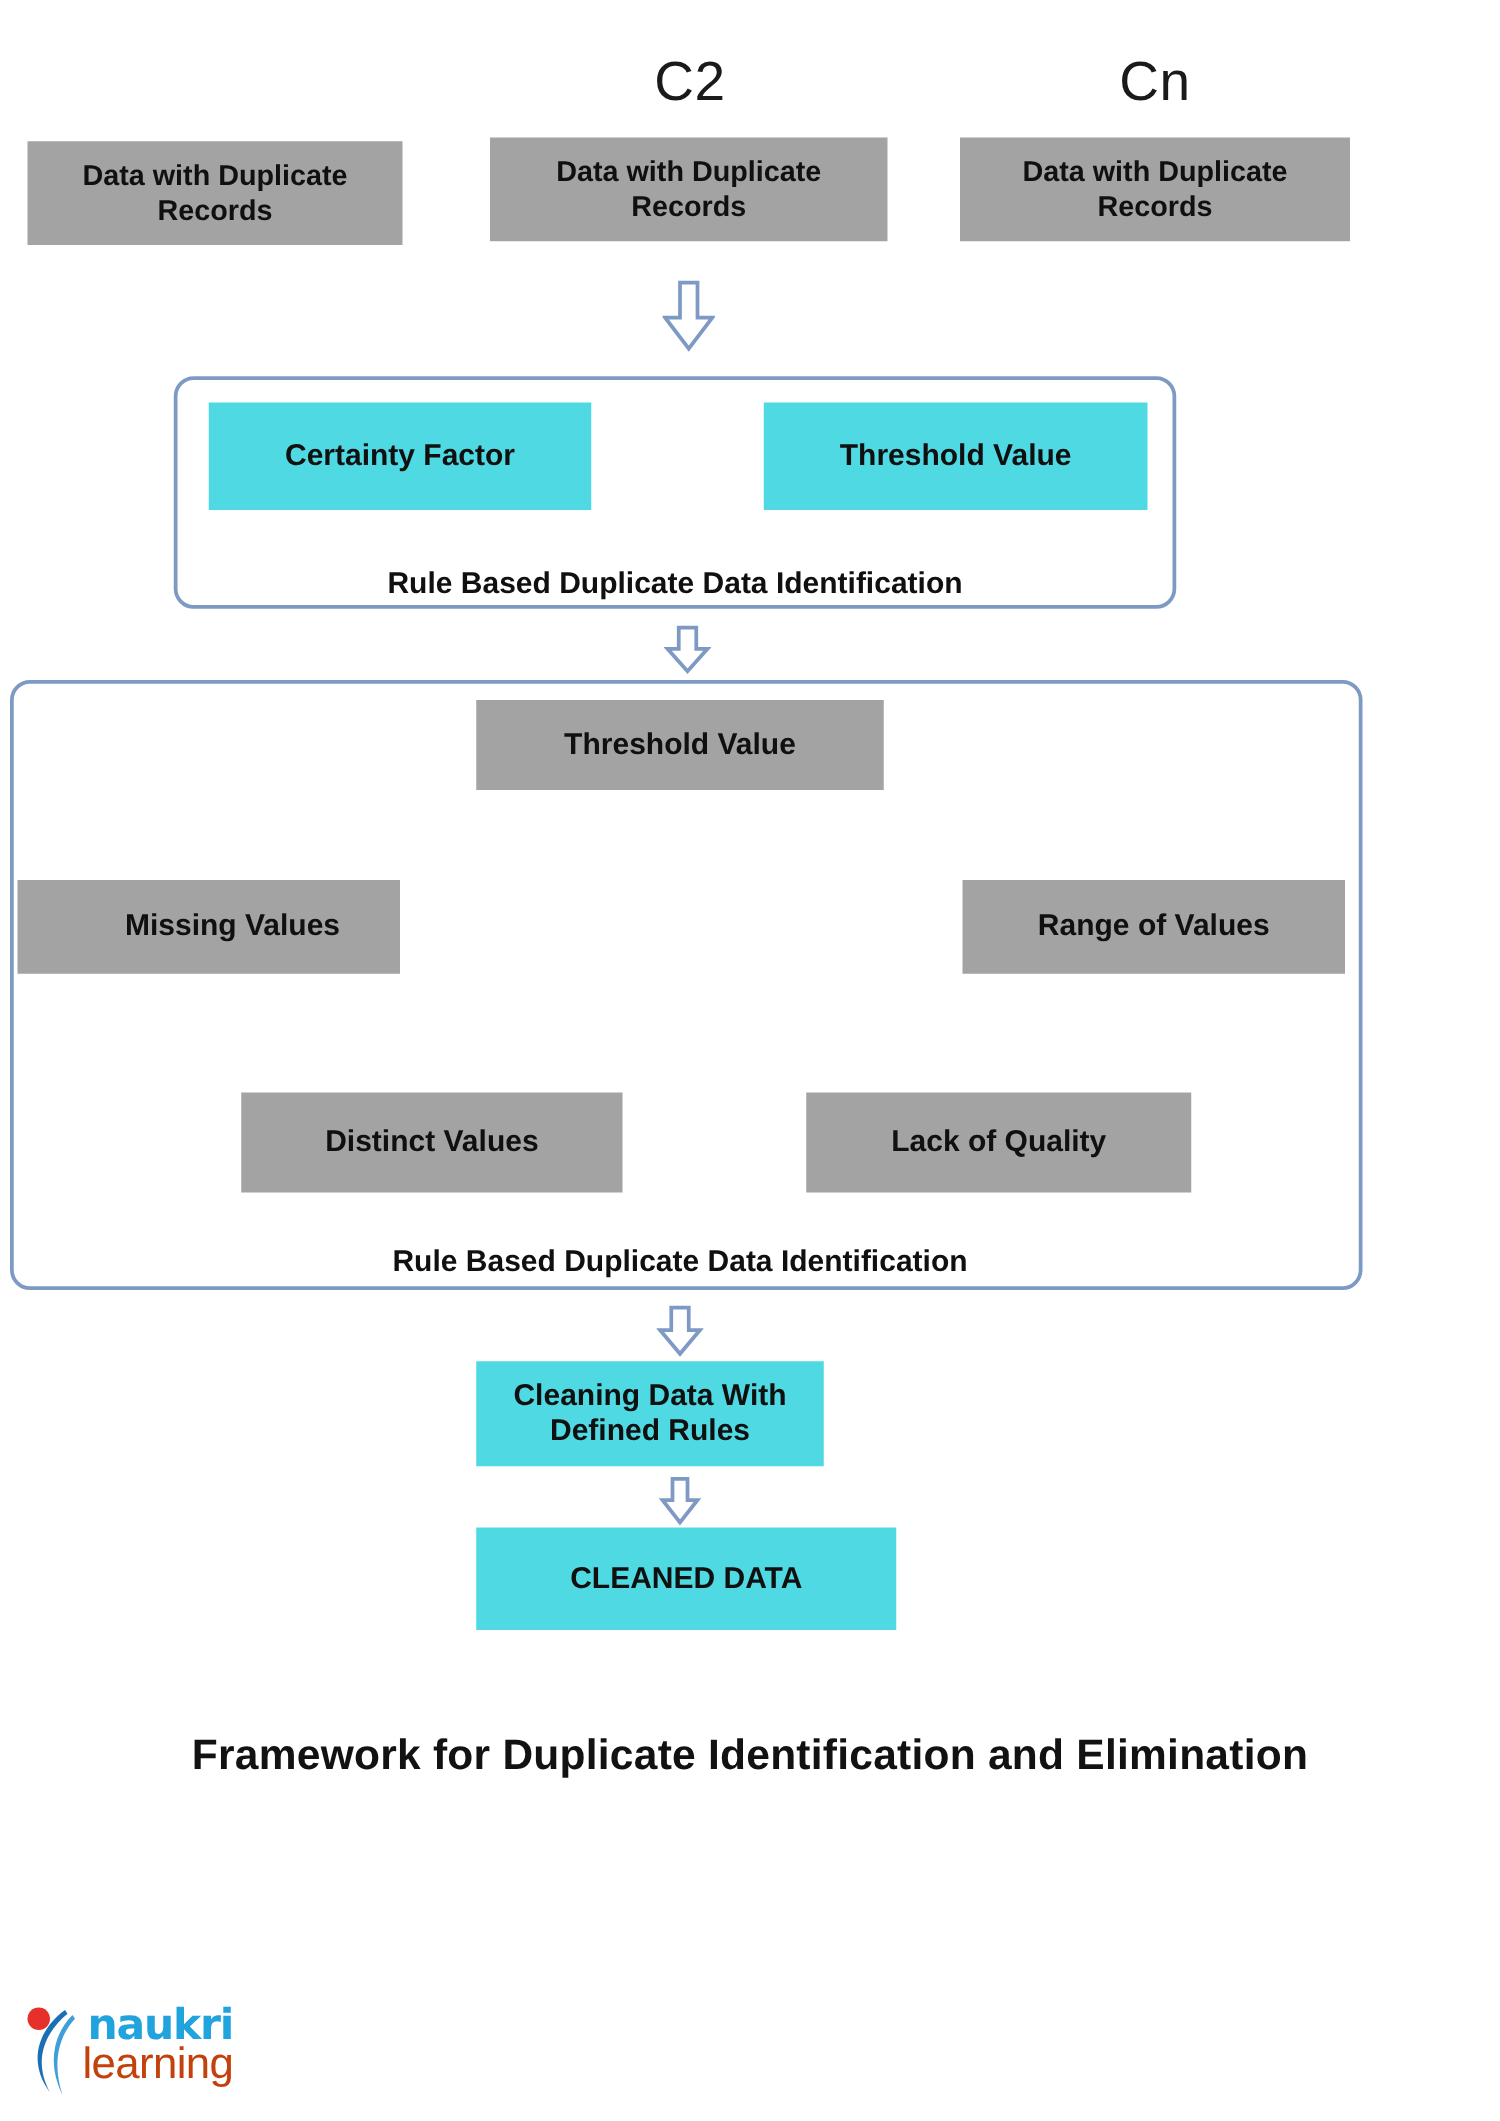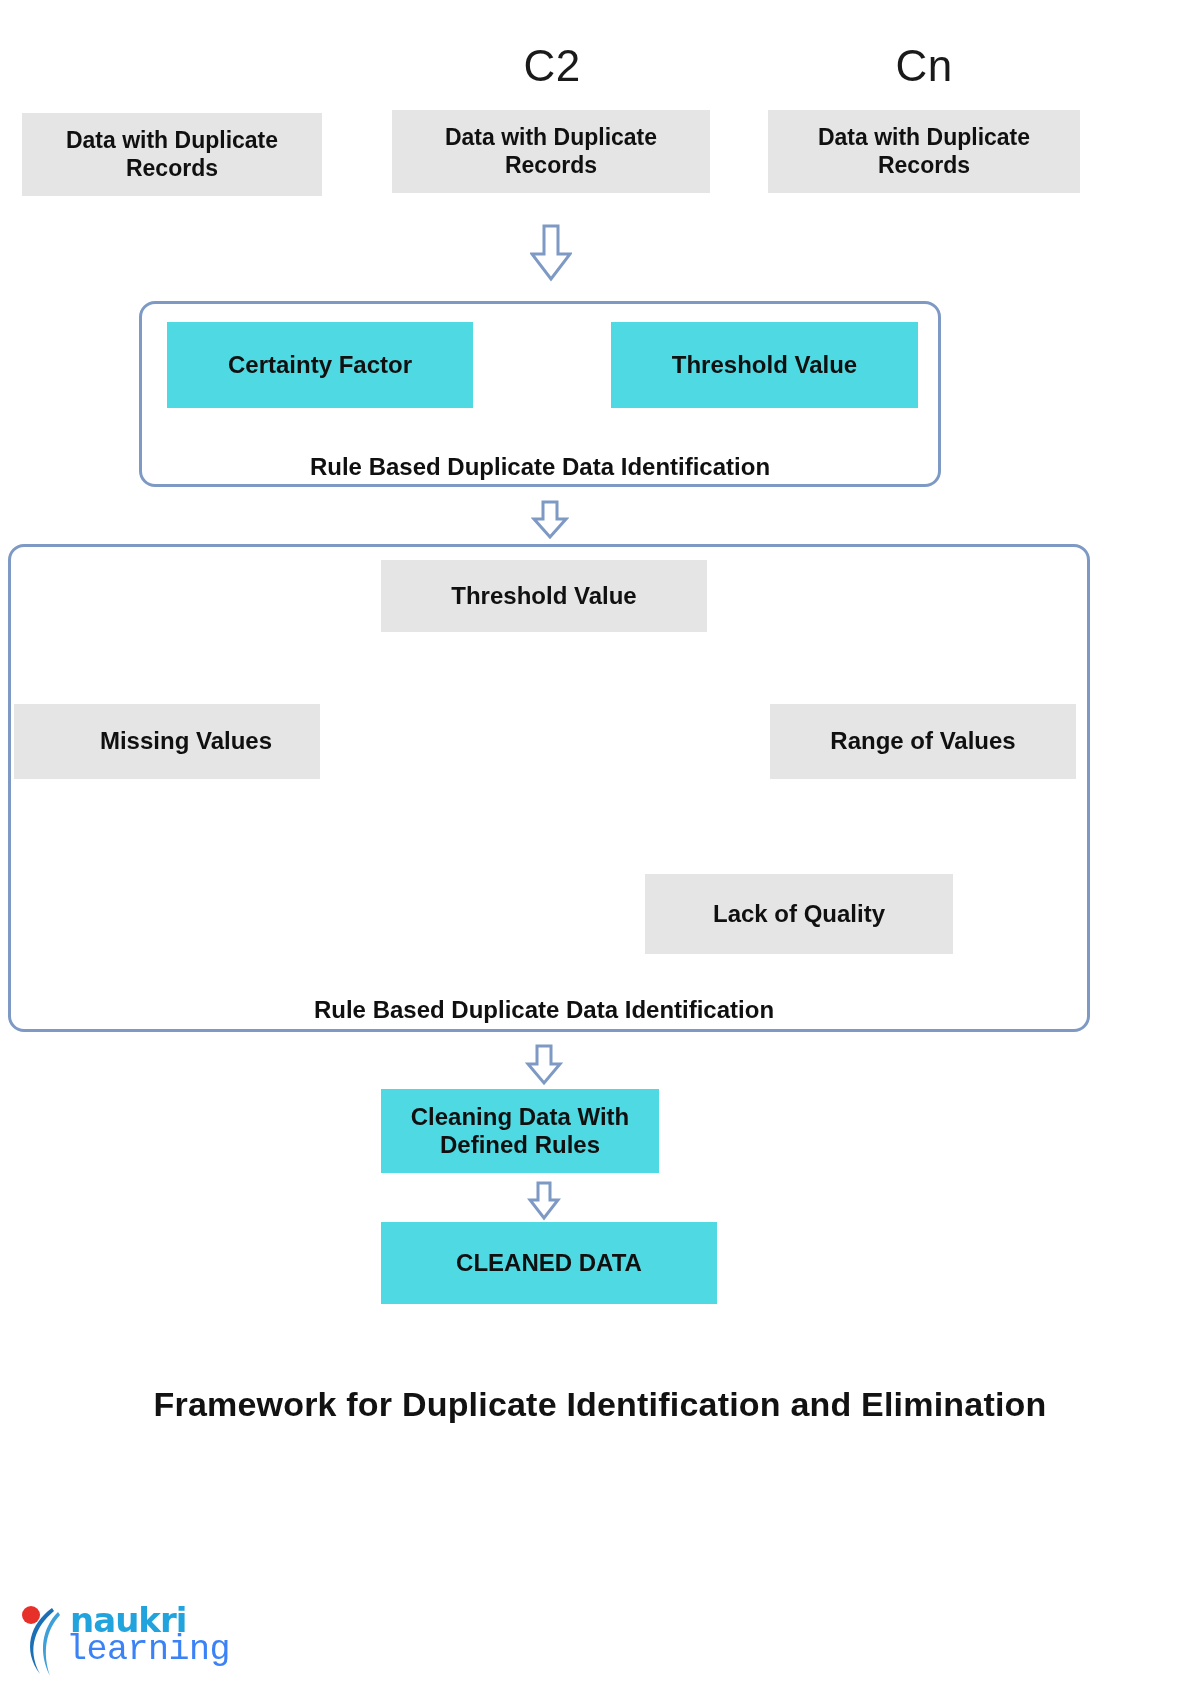--- a/index.html
+++ b/index.html
@@ -34,21 +34,21 @@
   .box {
     display: flex;
     align-items: center;
     justify-content: center;
     text-align: center;
     font-weight: bold;
     color: #101010;
     line-height: 1.18;
     padding: 2px 6px;
   }
-  .box.gray { background: #e5e5e5; }
+  .box.gray { background: #a3a3a3; }
   .box.cyan { background: #4fd9e2; }
 
   
   .panel {
     border: 3px solid #7e9ac4;
     border-radius: 16px;
     background: transparent;
   }
 
   .panel-caption {
@@ -75,24 +75,24 @@
   .logo-wrap { position: absolute; }
   .logo-naukri {
     font-family: "DejaVu Sans", sans-serif;
     font-weight: bold;
     font-size: 34px;
     color: #21a3dd;
     line-height: 0.96;
     letter-spacing: -1px;
   }
   .logo-learning {
-    font-family: Liberation Mono, monospace;
+    font-family: Liberation Sans, sans-serif;
     font-weight: normal;
     font-size: 35px;
-    color: #3b82f6;
+    color: #c2410c;
     line-height: 0.96;
     letter-spacing: -0.5px;
   }
 </style>
 </head>
 <body>
 
 <div id="canvas">
 
   <div class="abs col-head" style="left:392px; top:44px; width:320px;">C2</div>
@@ -121,20 +121,21 @@
     </svg>
   </div>
 
   <div class="abs panel" style="left:8px; top:544px; width:1082px; height:488px;"></div>
 
   <div class="abs box gray" style="left:381px; top:560px; width:326px; height:72px; font-size:24px;">Threshold Value</div>
 
   <div class="abs box gray" style="left:14px; top:704px; width:306px; height:75px; font-size:24px;padding-left:44px;">Missing Values</div>
   <div class="abs box gray" style="left:770px; top:704px; width:306px; height:75px; font-size:24px;">Range of Values</div>
 
+  <div class="abs box gray" style="left:193px; top:874px; width:305px; height:80px; font-size:24px;">Distinct Values</div>
   <div class="abs box gray" style="left:645px; top:874px; width:308px; height:80px; font-size:24px;">Lack of Quality</div>
 
   <div class="abs panel-caption" style="left:8px; top:996px; width:1072px;">Rule Based Duplicate Data Identification</div>
 
   <div class="abs arrow" style="left:525px; top:1044px; width:38px; height:42px;">
     <svg width="38" height="42" viewBox="0 0 38 42" aria-hidden="true">
       <polygon points="12,2 26,2 26,20 35,20 19,39 3,20 12,20" fill="#ffffff" stroke="#7e9ac4" stroke-width="3" stroke-linejoin="miter"></polygon>
     </svg>
   </div>
 

